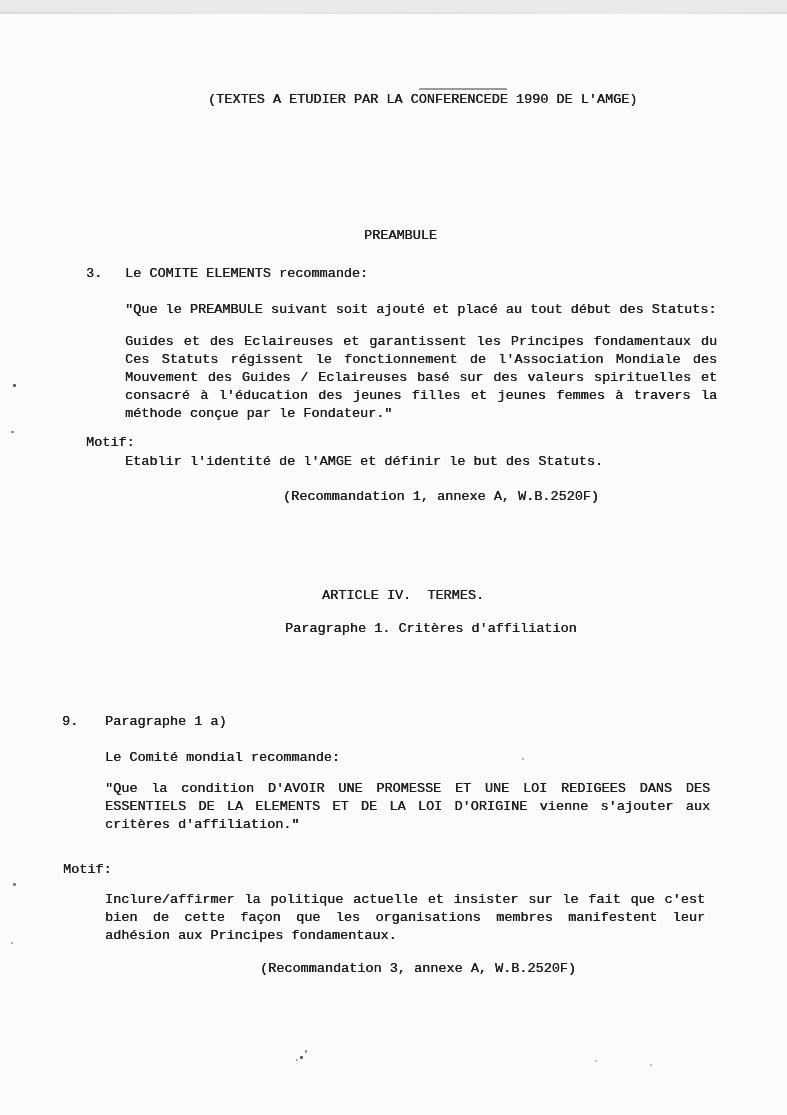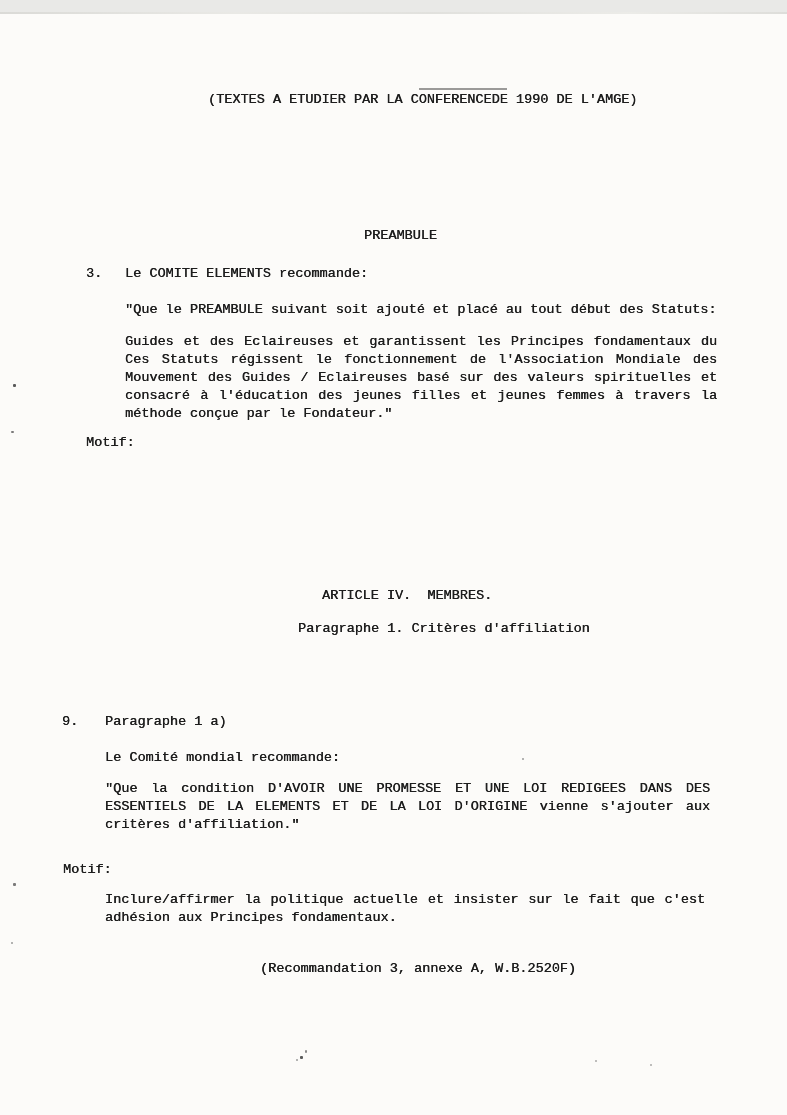--- a/index.html
+++ b/index.html
@@ -87,38 +87,41 @@
 
   <div class="para" style="left:125px; top:321px; width:592px;">
     <div class="jline">Guides et des Eclaireuses et garantissent les Principes fondamentaux du</div>
     <div class="jline">Ces Statuts régissent le fonctionnement de l'Association Mondiale des</div>
     <div class="jline">Mouvement des Guides / Eclaireuses basé sur des valeurs spirituelles et</div>
     <div class="jline">consacré à l'éducation des jeunes filles et jeunes femmes à travers la</div>
     <div class="lastline">méthode conçue par le Fondateur."</div>
   </div>
 
   <div class="line" style="left:86px; top:422px;">Motif:</div>
+  <div class="line" style="left:125px; top:441px;">Etablir l'identité de l'AMGE et définir le but des Statuts.</div>
 
+  <div class="line" style="left:283px; top:476px;">(Recommandation 1, annexe A, W.B.2520F)</div>
 
-  <div class="line" style="left:322px; top:575px;">ARTICLE IV.  MEMBRES.</div>
-  <div class="line" style="left:298px; top:608px;">Paragraphe 1. Critères d'affiliation</div>
+  <div class="line" style="left:322px; top:575px;">ARTICLE IV.  TERMES.</div>
+  <div class="line" style="left:285px; top:608px;">Paragraphe 1. Critères d'affiliation</div>
 
   <div class="line" style="left:62px; top:701px;">9.</div>
   <div class="line" style="left:105px; top:701px;">Paragraphe 1 a)</div>
 
   <div class="line" style="left:105px; top:737px;">Le Comité mondial recommande:</div>
 
   <div class="para" style="left:105px; top:768px; width:605px;">
     <div class="jline">"Que la condition D'AVOIR UNE PROMESSE ET UNE LOI REDIGEES DANS DES</div>
     <div class="jline">ESSENTIELS DE LA ELEMENTS ET DE LA LOI D'ORIGINE vienne s'ajouter aux</div>
     <div class="lastline">critères d'affiliation."</div>
   </div>
 
   <div class="line" style="left:63px; top:849px;">Motif:</div>
 
   <div class="para" style="left:105px; top:879px; width:600px;">
     <div class="jline">Inclure/affirmer la politique actuelle et insister sur le fait que c'est</div>
+    <div class="jline">bien de cette façon que les organisations membres manifestent leur</div>
     <div class="lastline">adhésion aux Principes fondamentaux.</div>
   </div>
 
   <div class="line" style="left:260px; top:948px;">(Recommandation 3, annexe A, W.B.2520F)</div>
 
 </div>
 
 </body></html>

